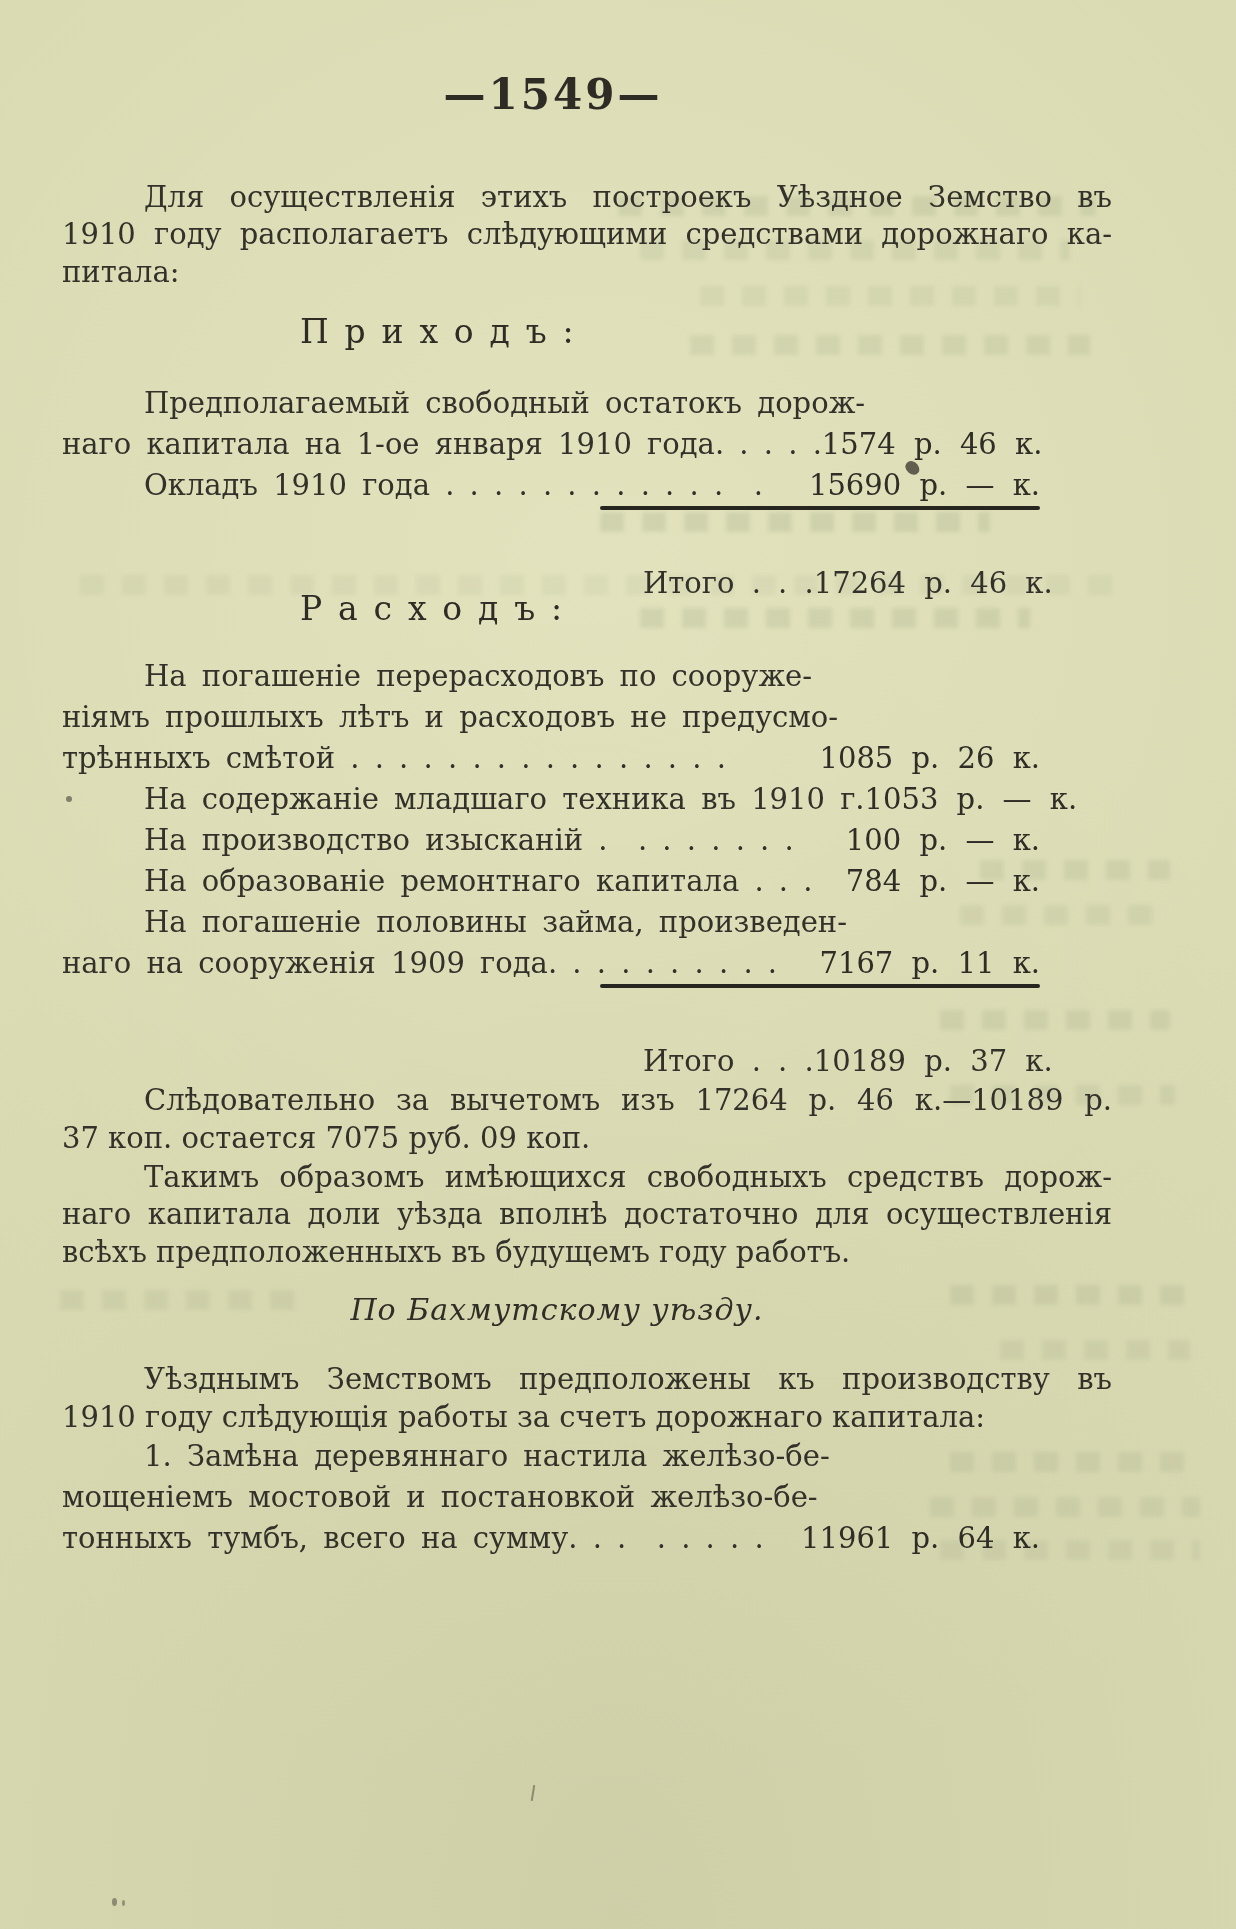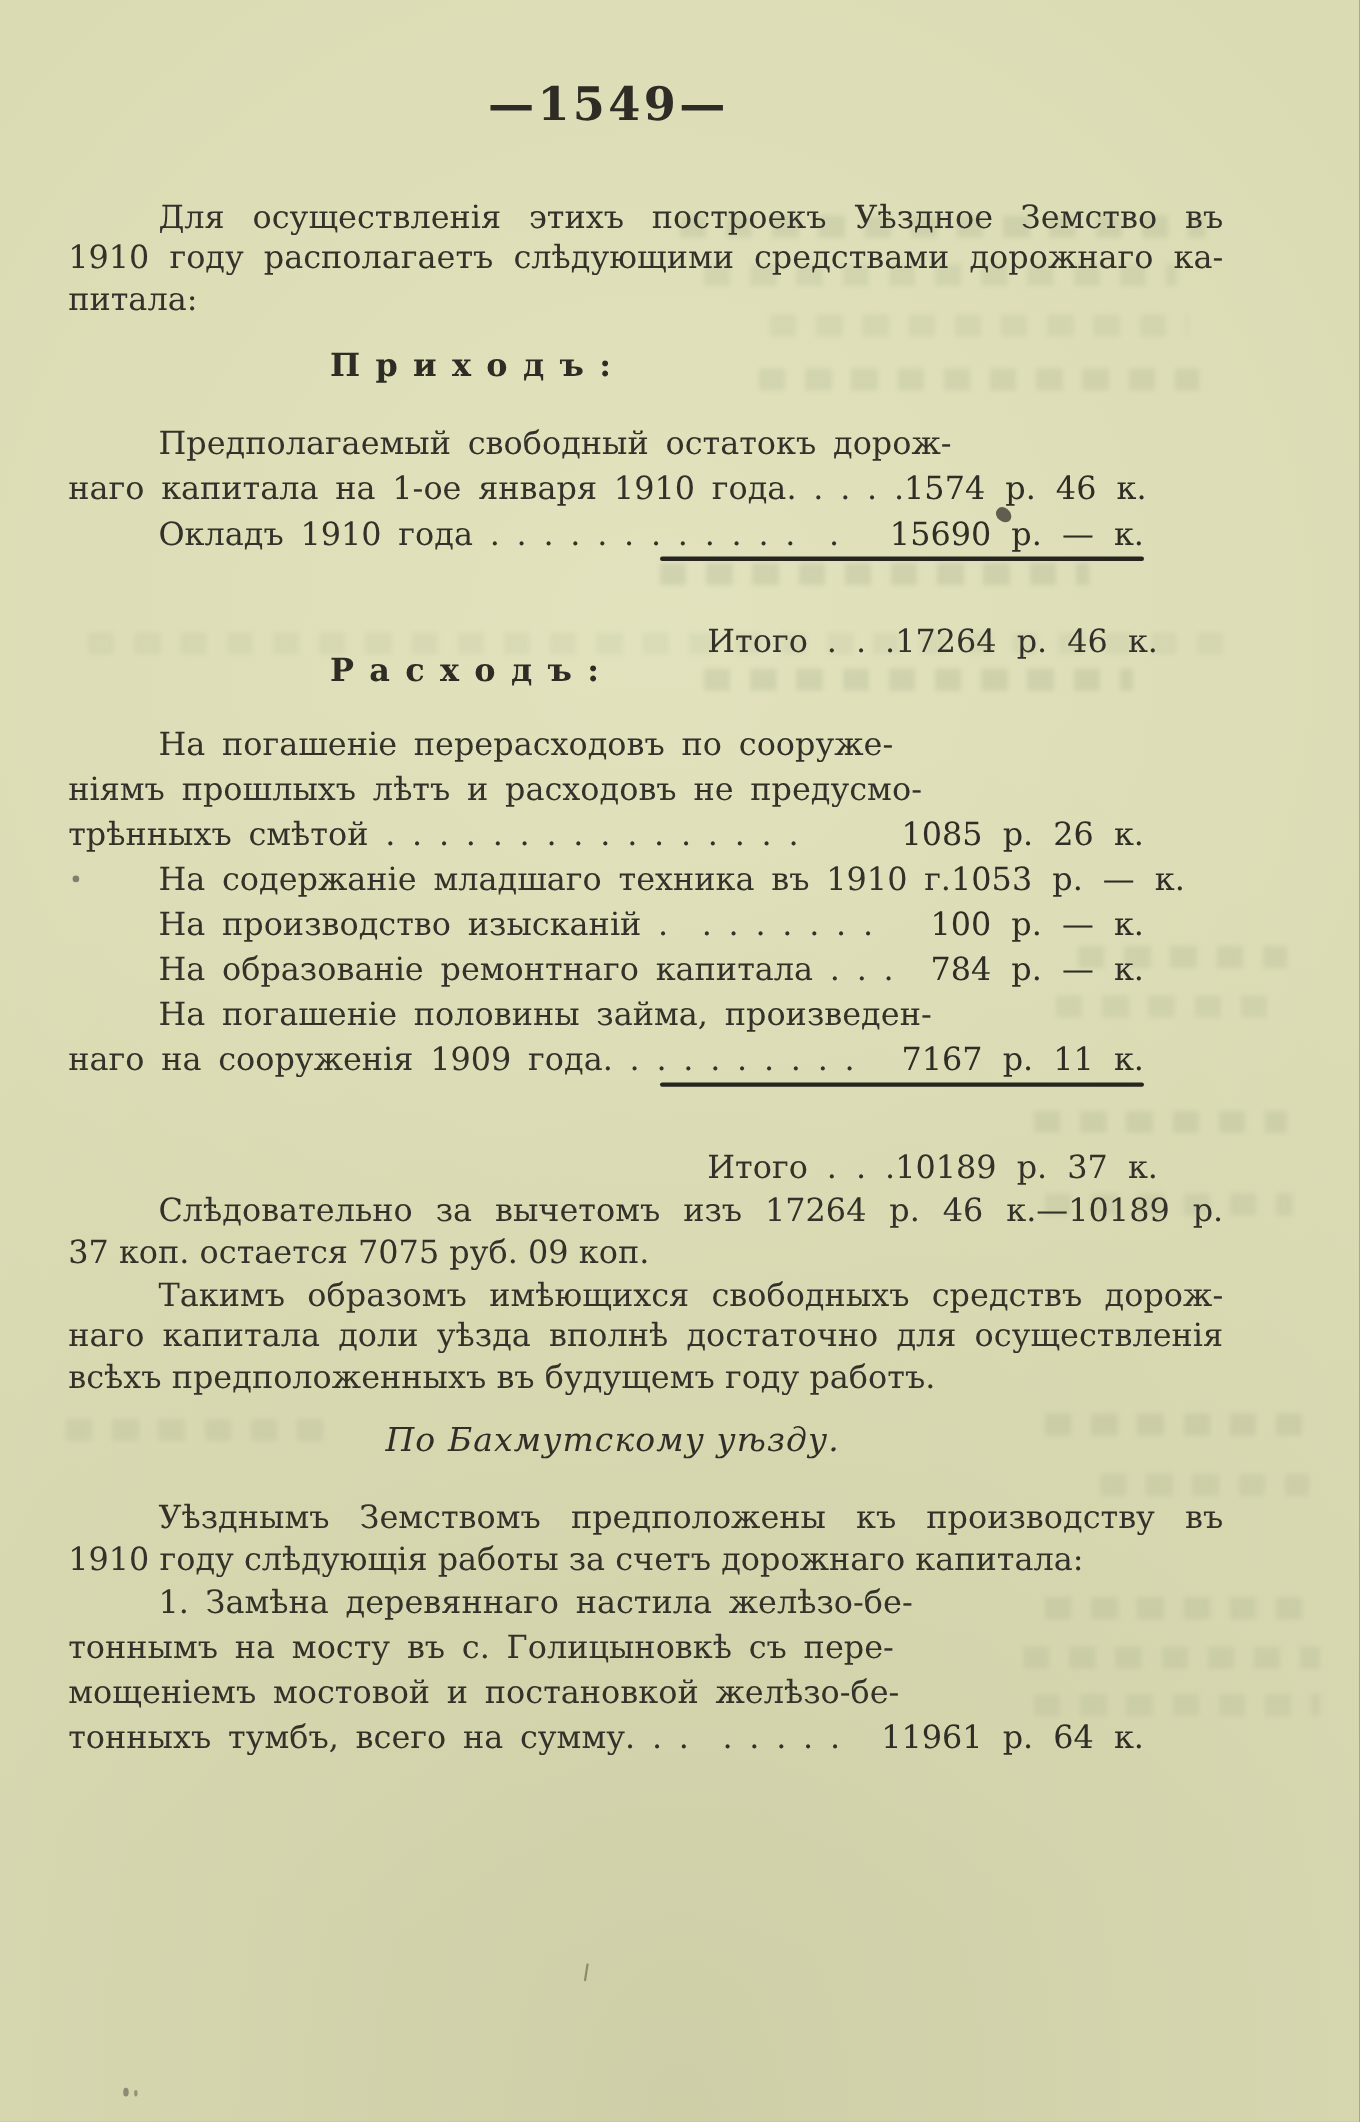--- a/index.html
+++ b/index.html
@@ -24,21 +24,21 @@
     font-size:42px;font-weight:bold;letter-spacing:3px;
     color:#2e2c25;
   }
 
   .para{font-size:29px;line-height:37.4px;}
   .jline{text-align:justify;text-align-last:justify;white-space:normal;}
   .lline{text-align:left;}
   .ind{text-indent:82px;}
 
   .sec-heading{
-    font-size:29px;font-weight:bold;letter-spacing:.48em;
+    font-size:33px;font-weight:normal;letter-spacing:.48em;
     margin-left:238px;color:#2e2c25;height:30px;line-height:30px;
   }
   .h-income{margin-top:26px;}
   .h-expense{margin-top:20px;}
 
   .money{padding-right:72px;font-size:29px;}
   .money .mprel{line-height:41px;word-spacing:6px;}
   .money .mrow{display:flex;align-items:baseline;line-height:41px;}
   .money .mtext{white-space:pre;word-spacing:6px;}
   .money .pl{padding-left:82px;}
@@ -219,21 +219,20 @@
     <div class="sub-heading">По Бахмутскому уѣзду.</div>
 
     <div class="para p-bakhmut">
       <div class="jline ind">Уѣзднымъ Земствомъ предположены къ производству въ</div>
       <div class="lline">1910 году слѣдующія работы за счетъ дорожнаго капитала:</div>
     </div>
 
     <div class="money">
       <div>
         <div class="mprel pl">1. Замѣна деревяннаго  настила желѣзо-бе-</div>
-        <div class="mprel">тоннымъ на мосту  въ с. Голицыновкѣ съ пере-</div>
         <div class="mprel">мощеніемъ мостовой  и постановкой  желѣзо-бе-</div>
         <div class="mrow">
           <span class="mtext">тонныхъ тумбъ, всего на сумму. . .  . . . . .</span>
           <span class="fill"></span>
           <span class="amount">11961 р. 64 к.</span>
         </div>
       </div>
     </div>
 
   </div>

